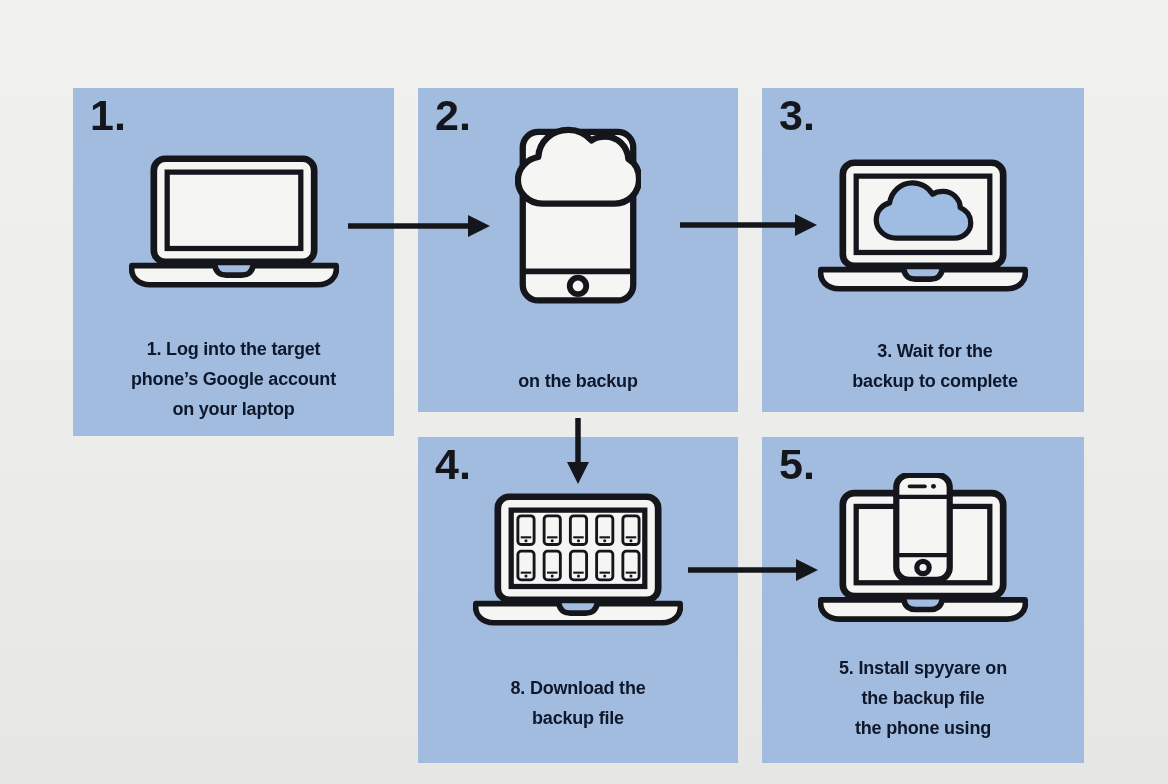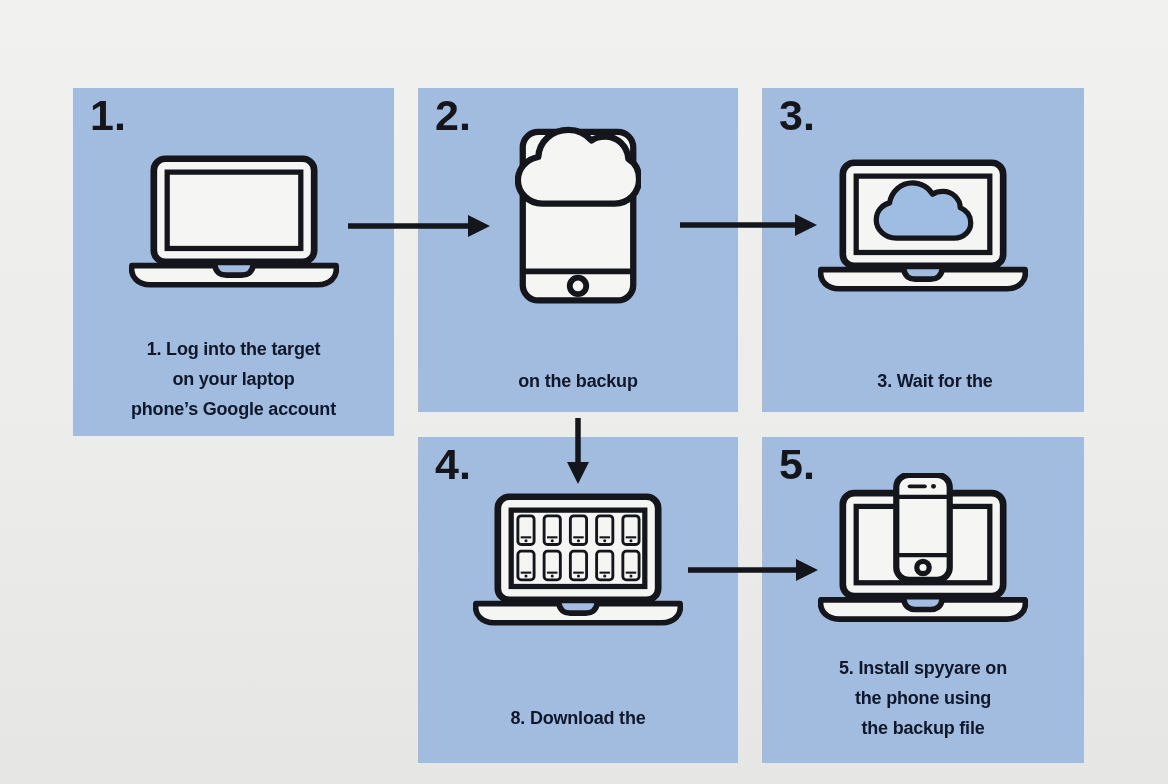--- a/index.html
+++ b/index.html
@@ -47,22 +47,22 @@
 
   <section class="panel p1">
     <div class="num">1.</div>
     <svg class="icon" viewBox="0 0 220 142">
       <rect x="26" y="5" width="168" height="108" rx="12" fill="#f5f5f3" stroke="#15161b" stroke-width="7"></rect>
       <rect x="40" y="19" width="140" height="80" fill="#f5f5f3" stroke="#15161b" stroke-width="5.5"></rect>
       <path d="M3,117 H90 c1,7 6,10 12,10 h16 c6,0 11,-3 12,-10 H217 c2,12 -7,20 -19,20 H22 C10,137 1,129 3,117 Z" fill="#f5f5f3" stroke="#15161b" stroke-width="6" stroke-linejoin="round"></path>
     </svg>
     <div class="caption">
       <div>1. Log into the target</div>
+      <div>phone’s Google account</div>
       <div>on your laptop</div>
-      <div>phone’s Google account</div>
     </div>
   </section>
 
   <section class="panel p2">
     <div class="num">2.</div>
     <svg class="icon" viewBox="0 0 130 186">
       <rect x="8" y="6" width="114" height="174" rx="16" fill="#f5f5f3" stroke="#15161b" stroke-width="6.5"></rect>
       <line x1="8" y1="150" x2="122" y2="150" stroke="#15161b" stroke-width="6"></line>
       <circle cx="65" cy="165" r="8.5" fill="#f5f5f3" stroke="#15161b" stroke-width="6"></circle>
       <path d="M28,80 C14,80 3,69 3,56 C3,44 12,34 24,32 C25,16 38,4 55,4 C64,4 73,8 79,15 C83,12 88,11 93,11 C106,11 116,21 117,34 C124,38 128,46 128,55 C128,69 117,80 103,80 Z" fill="#f5f5f3" stroke="#15161b" stroke-width="6.5" stroke-linejoin="round"></path>
@@ -75,20 +75,21 @@
   <section class="panel p3">
     <div class="num">3.</div>
     <svg class="icon" viewBox="0 0 220 142">
       <rect x="26" y="5" width="168" height="108" rx="12" fill="#f5f5f3" stroke="#15161b" stroke-width="7"></rect>
       <rect x="40" y="19" width="140" height="80" fill="#f5f5f3" stroke="#15161b" stroke-width="5.5"></rect>
       <path d="M82,84 C70,84 61,75 61,65 C61,56 67,49 75,47 C77,35 87,26 99,26 C108,26 116,31 120,38 C123,36 127,35 131,35 C141,35 149,43 149,52 C156,55 160,61 160,68 C160,77 152,84 143,84 Z" fill="#9fbce2" stroke="#15161b" stroke-width="5.5" stroke-linejoin="round"></path>
       <path d="M3,117 H90 c1,7 6,10 12,10 h16 c6,0 11,-3 12,-10 H217 c2,12 -7,20 -19,20 H22 C10,137 1,129 3,117 Z" fill="#f5f5f3" stroke="#15161b" stroke-width="6" stroke-linejoin="round"></path>
     </svg>
     <div class="caption">
       <div>3. Wait for the</div>
+      <div>backup to complete</div>
     </div>
   </section>
 
   <section class="panel p4">
     <div class="num">4.</div>
     <svg class="icon" viewBox="0 0 220 142">
       <defs>
         <g id="mini-phone">
           <rect width="17" height="30" rx="3.5" fill="#f5f5f3" stroke="#15161b" stroke-width="3"></rect>
           <line x1="3" y1="22.5" x2="14" y2="22.5" stroke="#15161b" stroke-width="2.2"></line>
@@ -104,42 +105,43 @@
         <use href="#mini-phone" x="157" y="25"></use>
       <use href="#mini-phone" x="47" y="62"></use>
         <use href="#mini-phone" x="74.5" y="62"></use>
         <use href="#mini-phone" x="102" y="62"></use>
         <use href="#mini-phone" x="129.5" y="62"></use>
         <use href="#mini-phone" x="157" y="62"></use>
       <path d="M3,117 H90 c1,7 6,10 12,10 h16 c6,0 11,-3 12,-10 H217 c2,12 -7,20 -19,20 H22 C10,137 1,129 3,117 Z" fill="#f5f5f3" stroke="#15161b" stroke-width="6" stroke-linejoin="round"></path>
     </svg>
     <div class="caption">
       <div>8. Download the</div>
+      <div>backup file</div>
     </div>
   </section>
 
   <section class="panel p5">
     <div class="num">5.</div>
     <svg class="icon" viewBox="0 0 220 158">
       <rect x="26" y="21" width="168" height="108" rx="12" fill="#f5f5f3" stroke="#15161b" stroke-width="7"></rect>
       <rect x="40" y="35" width="140" height="80" fill="#f5f5f3" stroke="#15161b" stroke-width="5.5"></rect>
       <path d="M3,133 H90 c1,7 6,10 12,10 h16 c6,0 11,-3 12,-10 H217 c2,12 -7,20 -19,20 H22 C10,153 1,145 3,133 Z" fill="#f5f5f3" stroke="#15161b" stroke-width="6" stroke-linejoin="round"></path>
       <g>
         <rect x="82" y="2" width="56" height="110" rx="13" fill="#f5f5f3" stroke="#15161b" stroke-width="6.5"></rect>
         <line x1="96" y1="14" x2="112" y2="14" stroke="#15161b" stroke-width="4" stroke-linecap="round"></line>
         <circle cx="121" cy="14" r="2.6" fill="#15161b"></circle>
         <line x1="82" y1="25" x2="138" y2="25" stroke="#15161b" stroke-width="4.5"></line>
         <line x1="82" y1="86" x2="138" y2="86" stroke="#15161b" stroke-width="4.5"></line>
         <circle cx="110" cy="99" r="6.5" fill="#f5f5f3" stroke="#15161b" stroke-width="5.5"></circle>
       </g>
     </svg>
     <div class="caption">
       <div>5. Install spyyare on</div>
+      <div>the backup file</div>
       <div>the phone using</div>
-      <div>the backup file</div>
     </div>
   </section>
 
   <svg class="arrows" width="1168" height="784" viewBox="0 0 1168 784">
     <g>
       <line x1="348" y1="226" x2="470" y2="226" stroke="#15161b" stroke-width="5.5"></line>
       <polygon points="468,215 490,226 468,237" fill="#15161b"></polygon>
     </g>
     <g>
       <line x1="680" y1="225" x2="797" y2="225" stroke="#15161b" stroke-width="5.5"></line>

